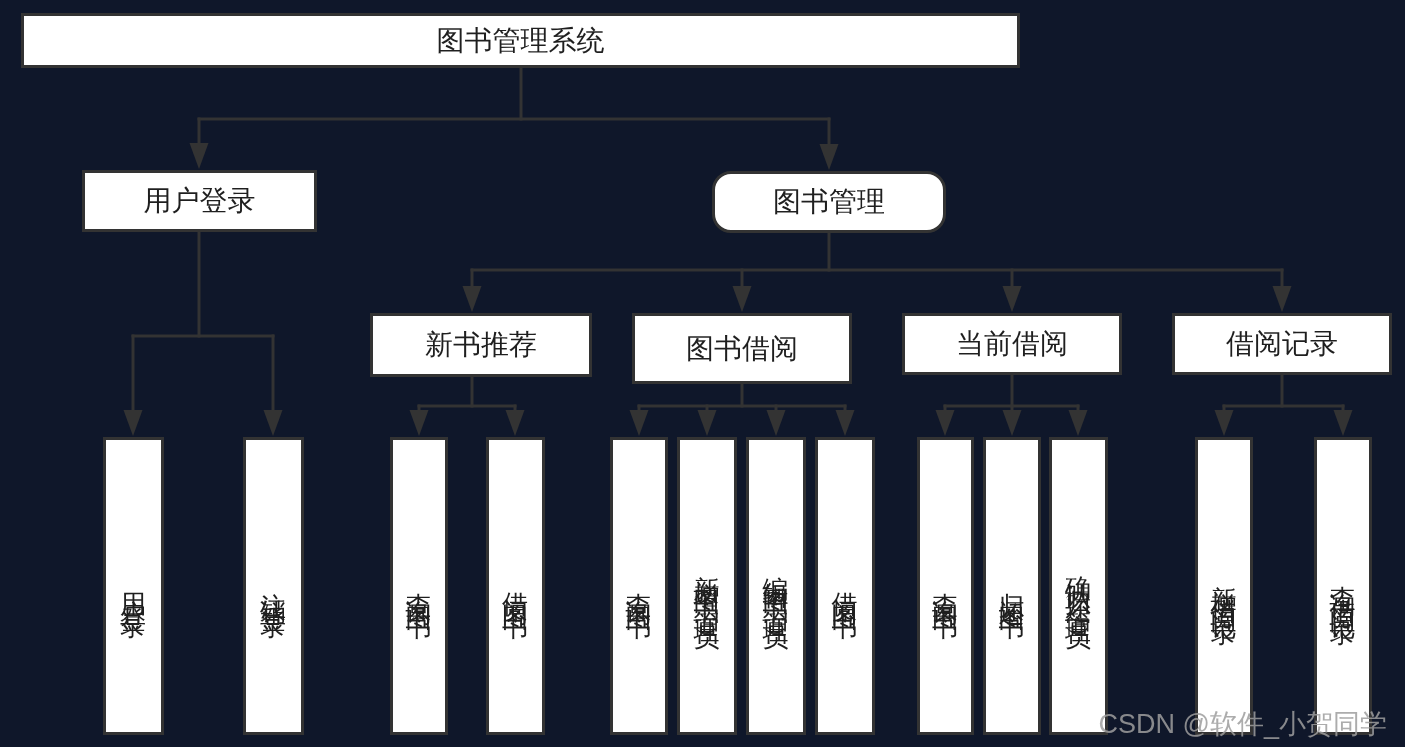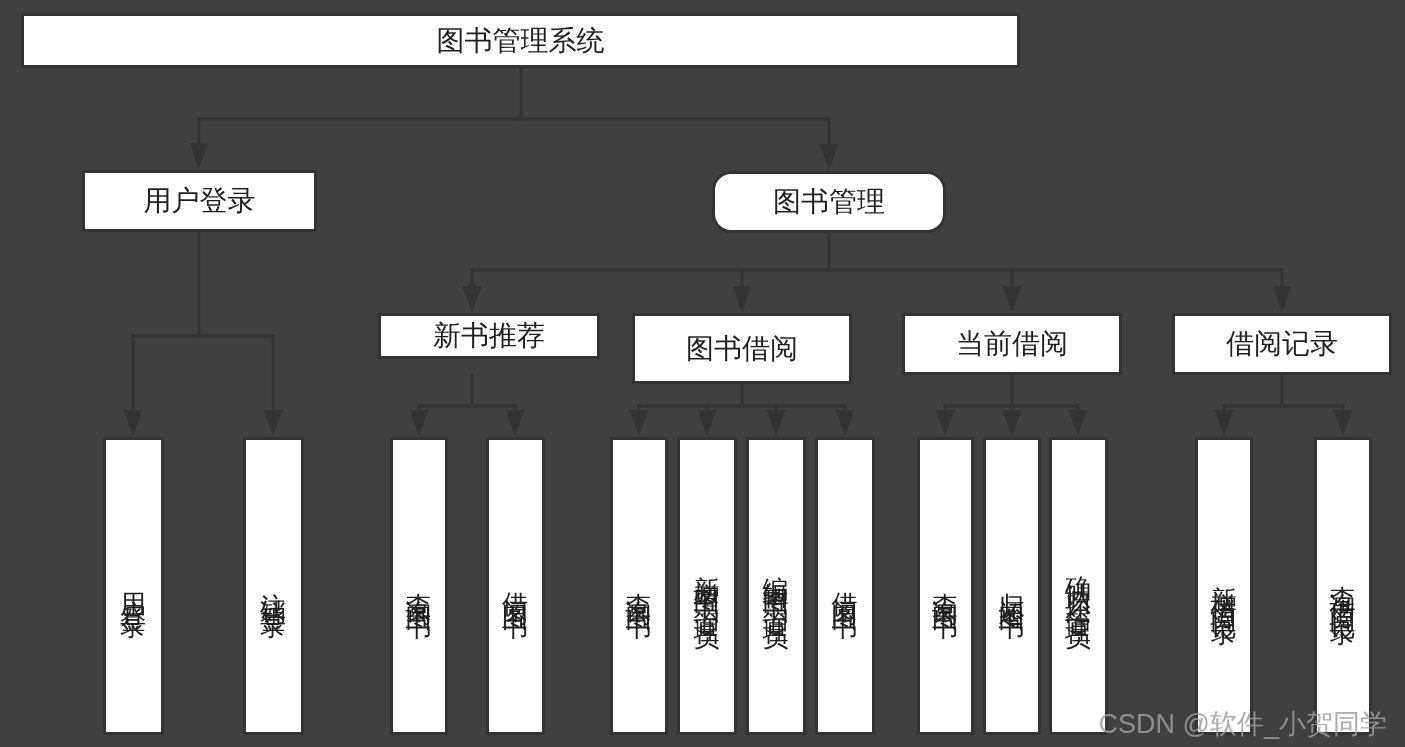--- a/index.html
+++ b/index.html
@@ -1,19 +1,19 @@
 <!DOCTYPE html>
 <html><head>
 <meta charset="utf-8">
 <style>
   html,body{margin:0;padding:0;background:#ffffff;}
   #canvas{
     position:relative;
     width:1405px;height:747px;
-    background:#404040;
+    background:#0f172a;
     font-family:"Liberation Sans",sans-serif;
     overflow:hidden;
   }
   #connectors{position:absolute;left:0;top:0;width:1405px;height:747px;}
   #connectors line{stroke:#333333;stroke-width:3;stroke-linecap:square;}
   #connectors polygon{fill:#333333;}
   .hbox{
     position:absolute;
     border:3px solid #333333;
     background:#ffffff;
@@ -123,21 +123,21 @@
     <span>图书管理系统</span>
   </div>
 
   <div class="hbox" style="left:82px;top:170px;width:235px;height:62px;">
     <span>用户登录</span>
   </div>
   <div class="hbox" style="left:712px;top:171px;width:234px;height:62px;border-radius:19px;">
     <span>图书管理</span>
   </div>
 
-  <div class="hbox" style="left:378px;top:313px;width:222px;height:46px;">
+  <div class="hbox" style="left:370px;top:313px;width:222px;height:64px;">
     <span>新书推荐</span>
   </div>
   <div class="hbox" style="left:632px;top:313px;width:220px;height:71px;">
     <span>图书借阅</span>
   </div>
   <div class="hbox" style="left:1172px;top:313px;width:220px;height:62px;">
     <span>借阅记录</span>
   </div>
   <div class="hbox" style="left:902px;top:313px;width:220px;height:62px;">
     <span>当前借阅</span>

